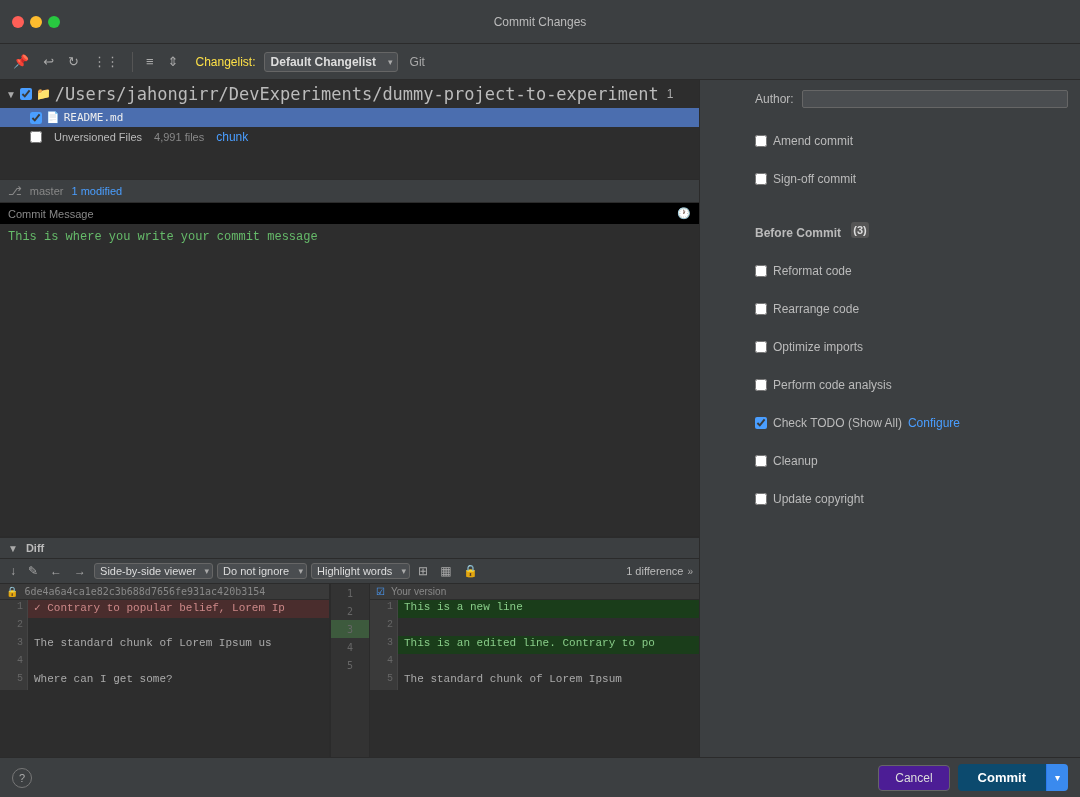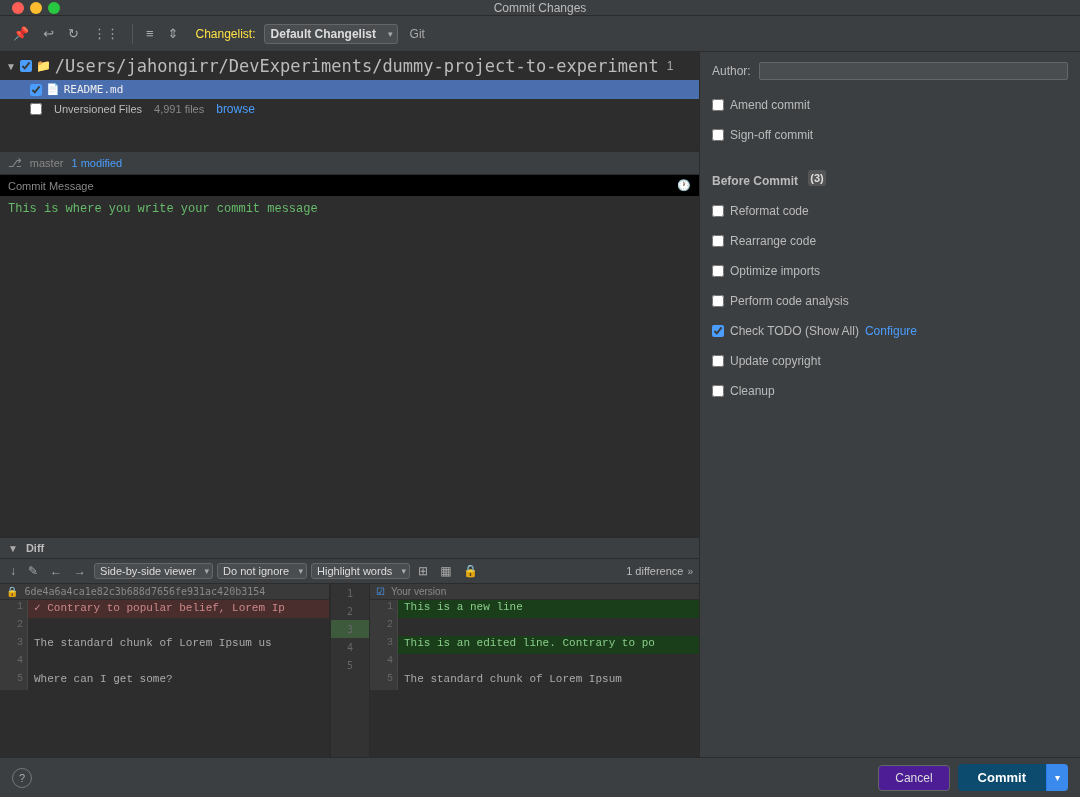--- a/index.html
+++ b/index.html
@@ -11,21 +11,21 @@
       width: 1080px;
       height: 797px;
       overflow: hidden;
       display: flex;
       flex-direction: column;
     }
 
     
     .titlebar {
       background: #3c3f41;
-      height: 16px;
+      height: 44px;
       display: flex;
       align-items: center;
       justify-content: center;
       position: relative;
       border-bottom: 1px solid #2b2b2b;
     }
     .traffic-lights {
       position: absolute;
       left: 12px;
       display: flex;
@@ -353,21 +353,22 @@
     }
     .gutter-line.changed { background: #3d5a3d; }
 
     
     .right-panel {
       flex: 1;
       display: flex;
       flex-direction: column;
       padding: 10px 12px;
       background: #3c3f41;
-      gap: 12px;
+      gap: 20px;
+      margin-left: 43px;
     }
 
     .author-row {
       display: flex;
       align-items: center;
       gap: 8px;
       margin-bottom: 4px;
     }
     .author-label { color: #bbb; font-size: 12px; }
     .author-input {
@@ -520,21 +521,21 @@
       </div>
       <div class="tree-file">
         <input type="checkbox" class="tree-checkbox" checked="" style="">
         <span class="file-icon">📄</span>
         <span class="file-name">README.md</span>
       </div>
       <div class="unversioned-row">
         <input type="checkbox" class="tree-checkbox" style="">
         <span class="unversioned-label">Unversioned Files</span>
         <span class="unversioned-count">4,991 files</span>
-        <a class="browse-link">browse</a>
+        <a class="browse-link">chunk</a>
       </div>
     </div>
 
     <div class="branch-bar">
       <span class="branch-icon">⎇</span>
       <span class="branch-name">master</span>
       <span class="modified-count">1 modified</span>
     </div>
 
     <div class="commit-message-area">
@@ -689,27 +690,27 @@
       <label class="cb-label" for="codeanalysis">Perform code analysis</label>
     </div>
 
     <div class="checkbox-row">
       <input type="checkbox" class="cb" id="checktodo" checked="" style="">
       <label class="cb-label" for="checktodo">Check TODO (Show All)</label>
       <span class="cb-link">Configure</span>
     </div>
 
     <div class="checkbox-row">
+      <input type="checkbox" class="cb" id="cleanup" style="">
+      <label class="cb-label" for="cleanup">Cleanup</label>
+    </div>
+
+    <div class="checkbox-row">
       <input type="checkbox" class="cb" id="updatecopyright" style="">
       <label class="cb-label" for="updatecopyright">Update copyright</label>
-    </div>
-
-    <div class="checkbox-row">
-      <input type="checkbox" class="cb" id="cleanup" style="">
-      <label class="cb-label" for="cleanup">Cleanup</label>
     </div>
   </div>
 </div>
 
 <div class="bottom-bar">
   <button class="help-btn">?</button>
   <div class="spacer"></div>
   <button class="cancel-btn">Cancel</button>
   <div class="commit-btn-group">
     <button class="commit-btn">Commit</button>

